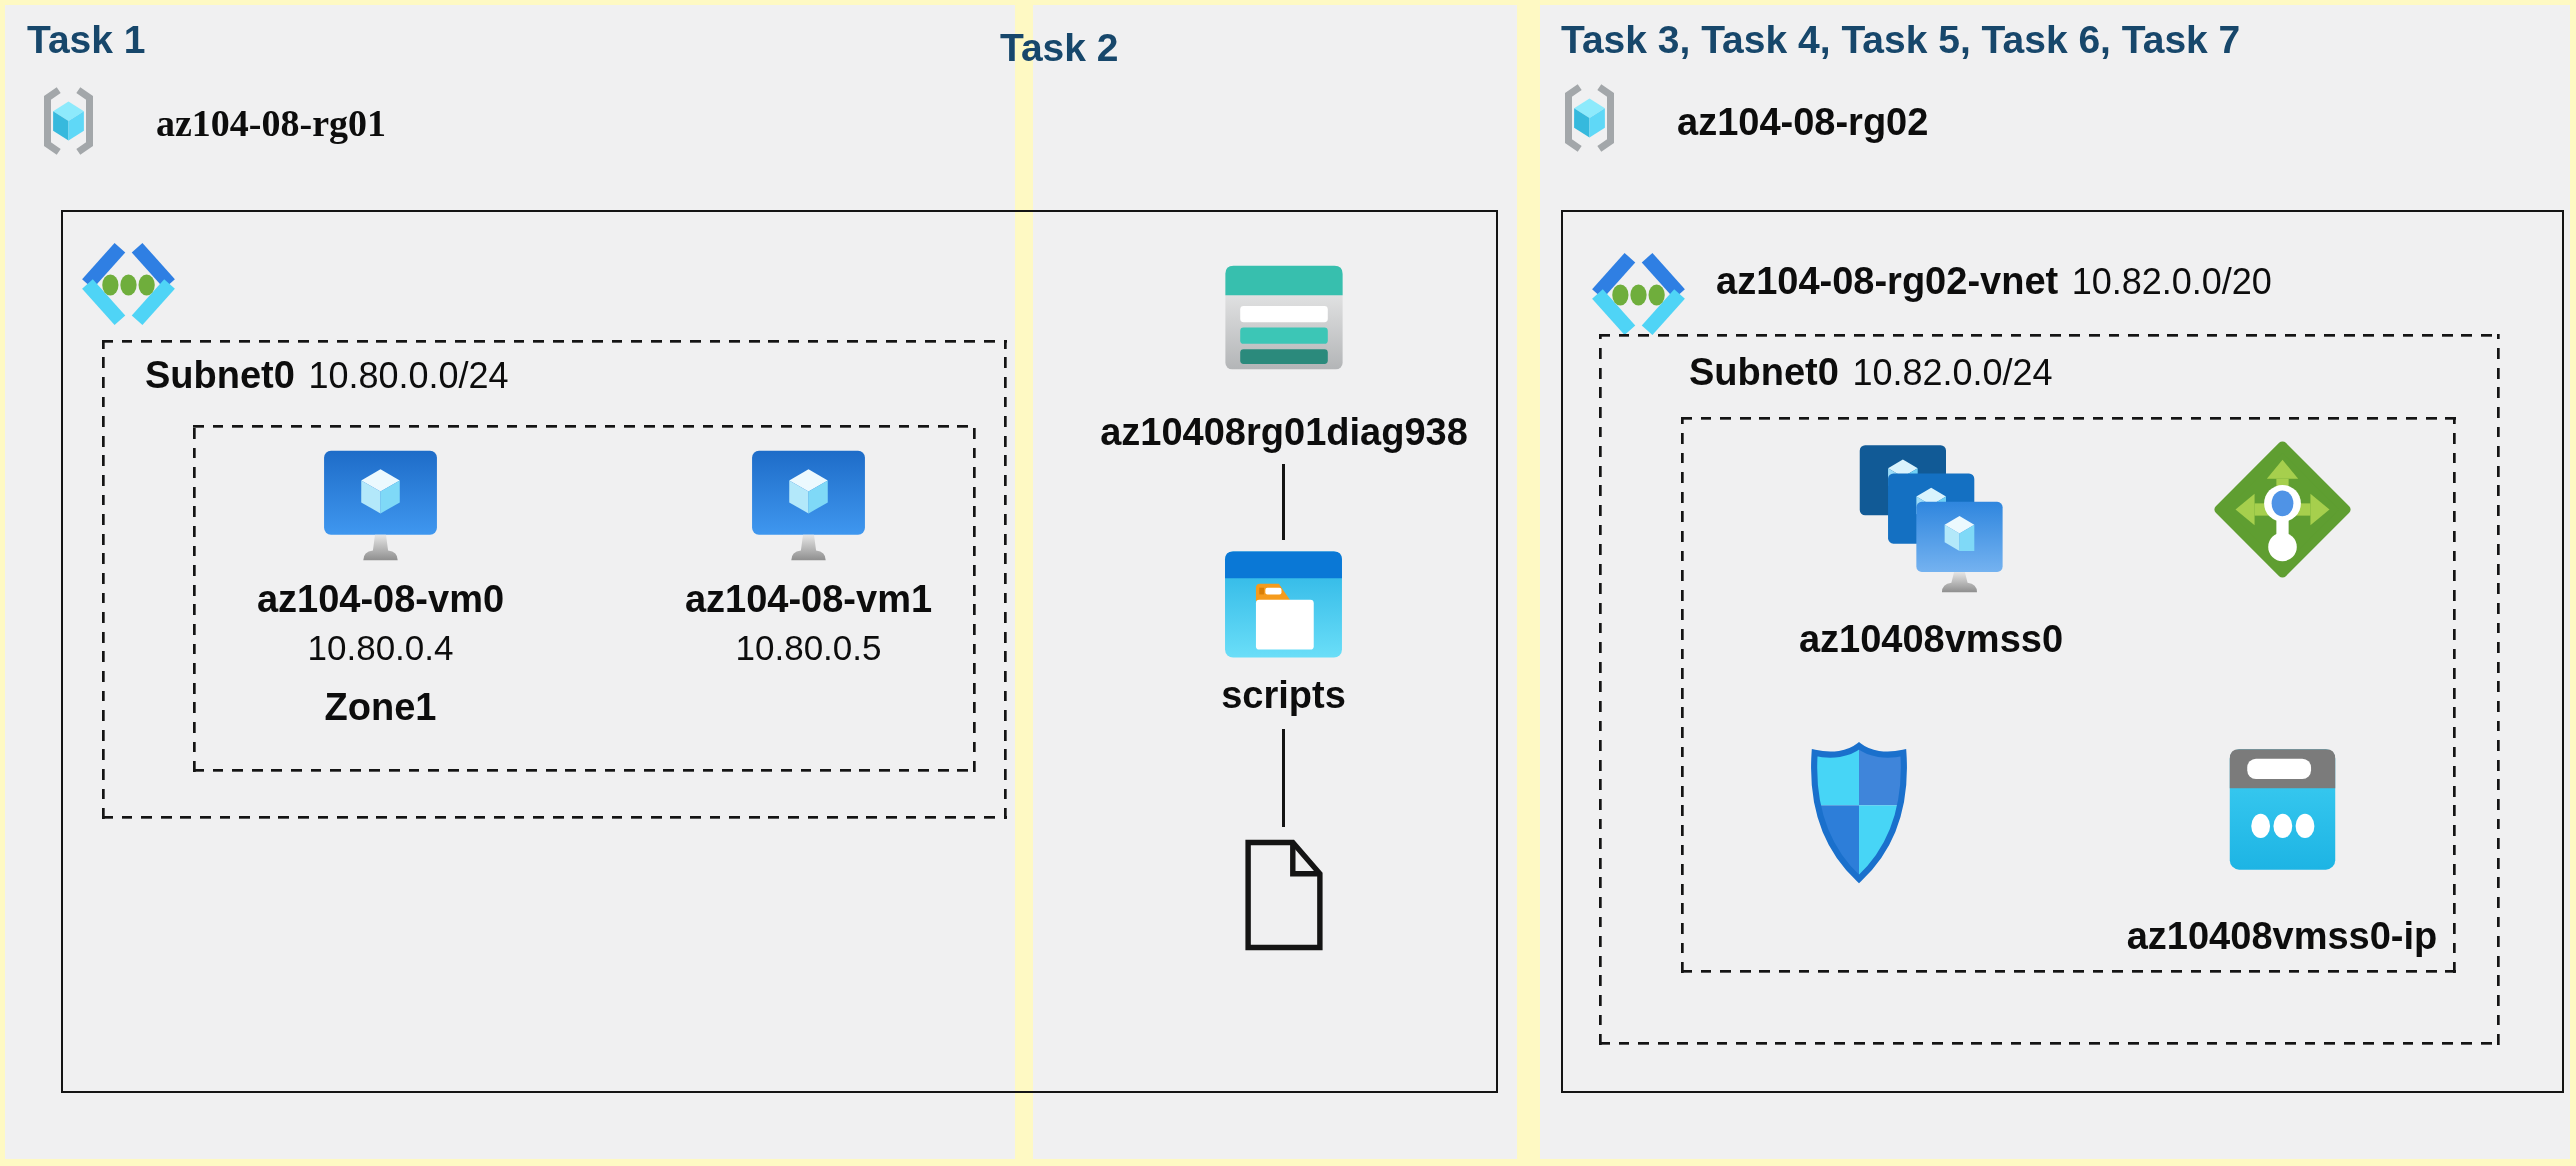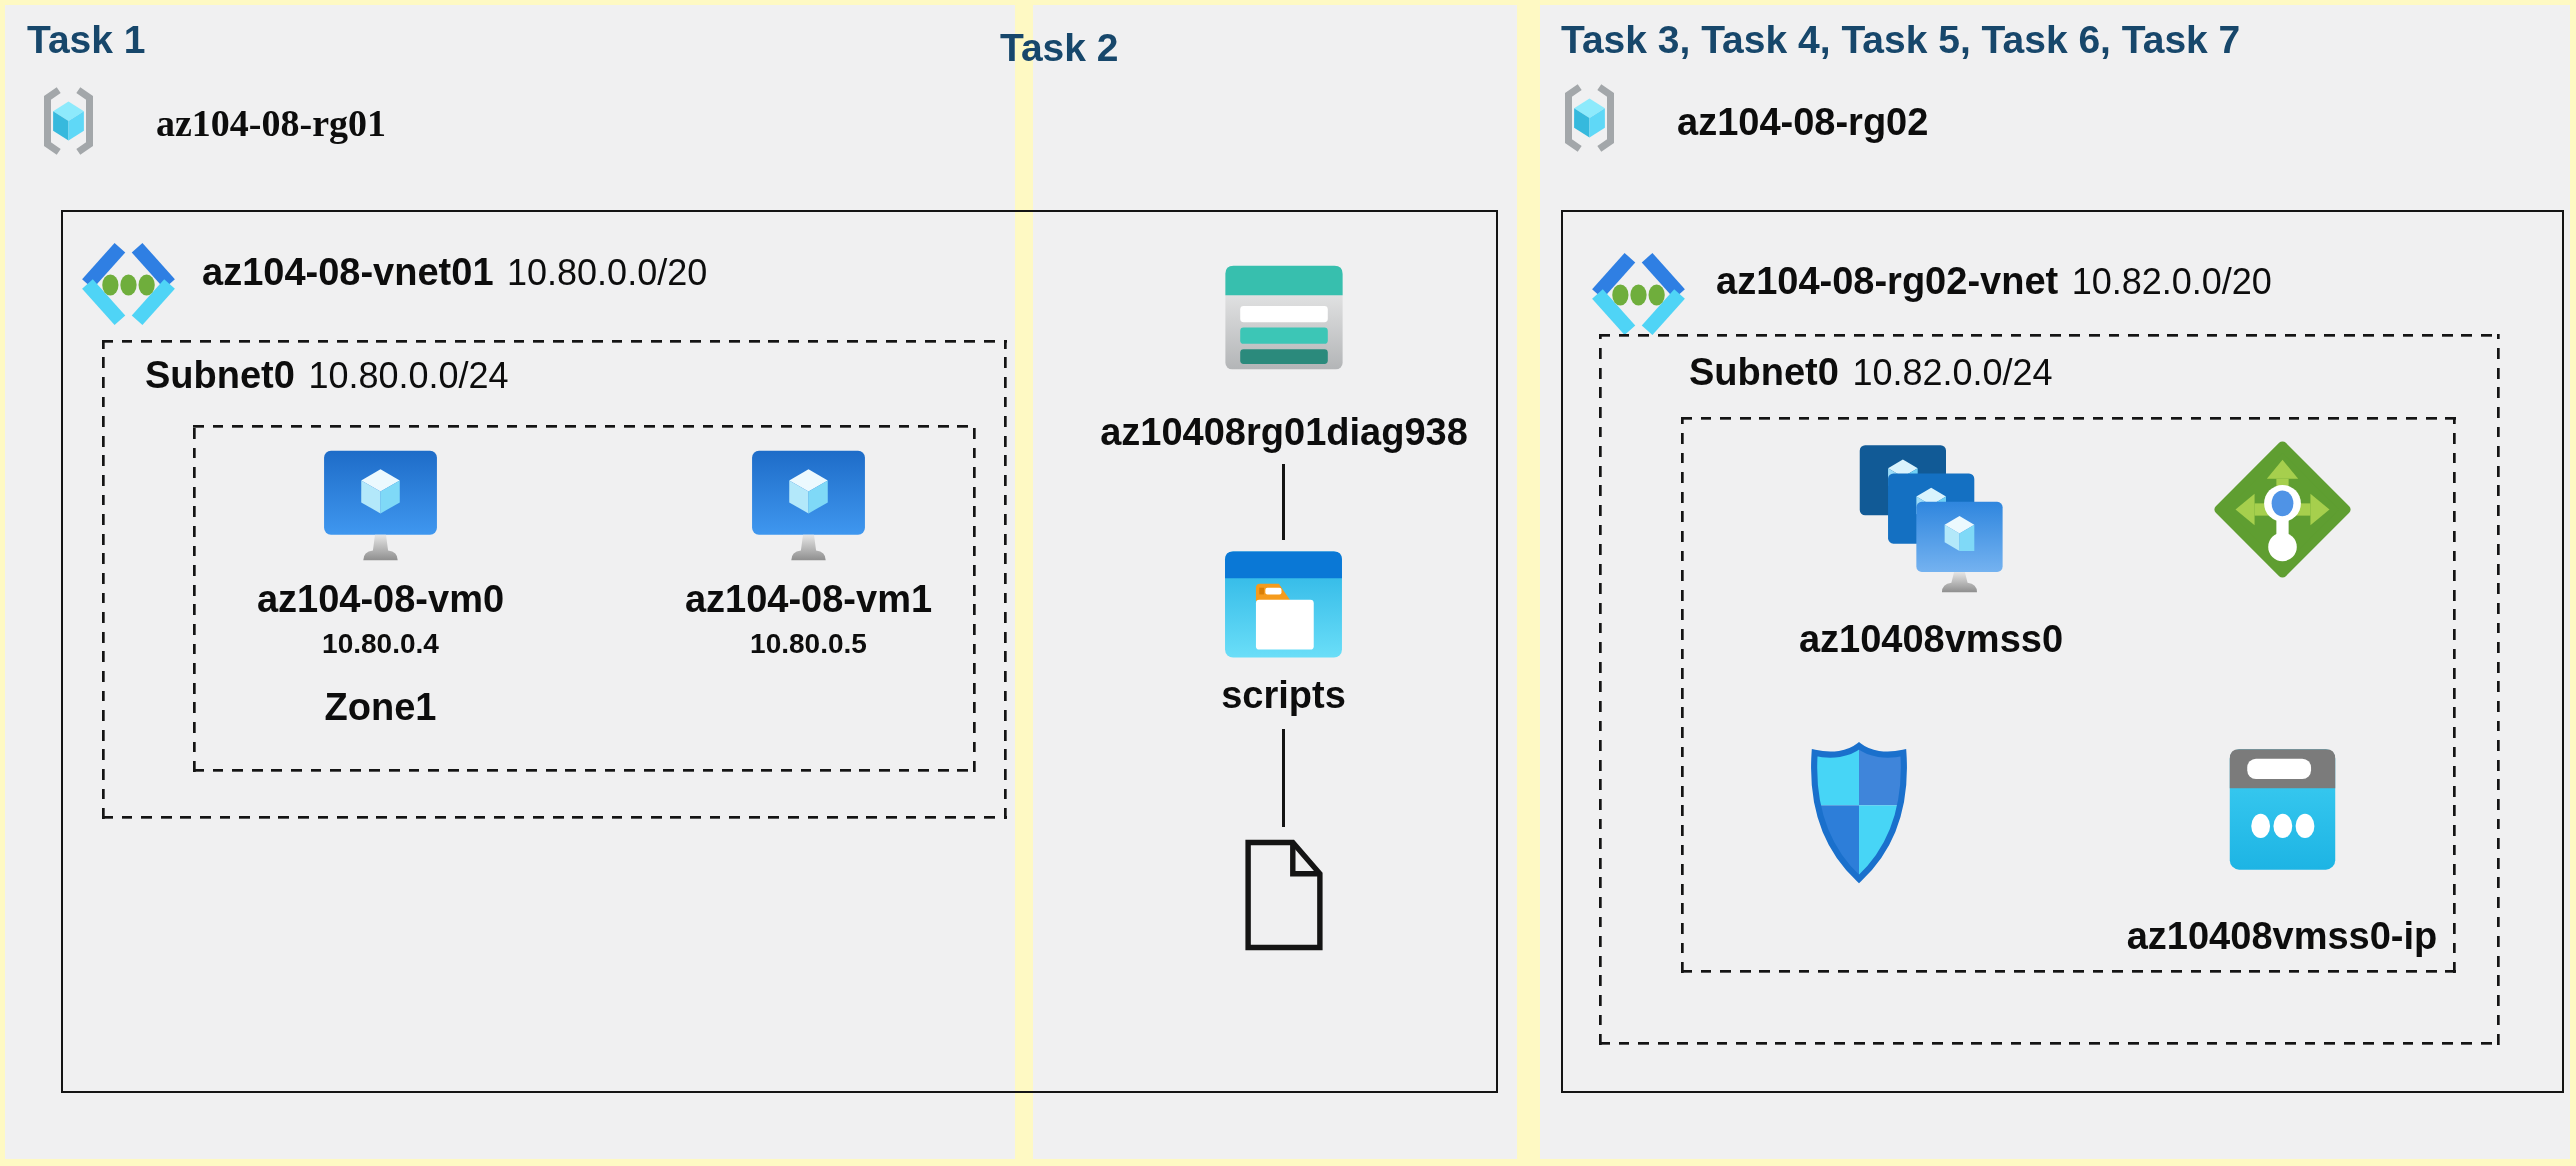--- a/index.html
+++ b/index.html
@@ -12,21 +12,21 @@
   .box-solid{position:absolute;border:2.7px solid #141414;}
   .box-dashed{
     position:absolute;
     background:
       repeating-linear-gradient(90deg,#141414 0 10.8px,transparent 10.8px 19.6px) top left/100% 2.7px no-repeat,
       repeating-linear-gradient(90deg,#141414 0 10.8px,transparent 10.8px 19.6px) bottom left/100% 2.7px no-repeat,
       repeating-linear-gradient(0deg,#141414 0 10.8px,transparent 10.8px 19.6px) top left/2.7px 100% no-repeat,
       repeating-linear-gradient(0deg,#141414 0 10.8px,transparent 10.8px 19.6px) top right/2.7px 100% no-repeat;
   }
   .name{position:absolute;font-size:38px;font-weight:bold;white-space:nowrap;}
-  .sub{position:absolute;font-size:28px;font-weight:bold;white-space:nowrap;}
+  .sub{position:absolute;font-size:35px;font-weight:normal;white-space:nowrap;}
   .center{text-align:center;}
   .vlabel{position:absolute;display:flex;align-items:baseline;gap:13.5px;white-space:nowrap;}
   .vlabel .n{font-size:38px;font-weight:bold;}
   .vlabel .c{font-size:36px;font-weight:normal;}
   .line{position:absolute;width:2.7px;background:#141414;}
   svg{position:absolute;display:block;}
 </style>
 </head>
 <body>
 
@@ -80,24 +80,20 @@
 
   <svg style="left:76px;top:241px;" width="105" height="86" viewBox="0 0 110 90">
     <path d="M46 7 L12 45" stroke="#2f7fe3" stroke-width="15" fill="none"></path>
     <path d="M12 45 L46 83" stroke="#4fd4f6" stroke-width="15" fill="none"></path>
     <path d="M64 7 L98 45" stroke="#2f7fe3" stroke-width="15" fill="none"></path>
     <path d="M98 45 L64 83" stroke="#4fd4f6" stroke-width="15" fill="none"></path>
     <ellipse cx="36" cy="46" rx="8.5" ry="11" fill="#6fae3c"></ellipse>
     <ellipse cx="55" cy="46" rx="8.5" ry="11" fill="#6fae3c"></ellipse>
     <ellipse cx="74" cy="46" rx="8.5" ry="11" fill="#6fae3c"></ellipse>
   </svg>
-  <div class="vlabel" style="left:202px;top:251px;">
-    <span class="n">az104-08-vnet01</span>
-    <span class="c">10.80.0.0/20</span>
-  </div>
 
   <div class="box-dashed" style="left:102px;top:340px;width:905px;height:479px;"></div>
   <div class="vlabel" style="left:145px;top:354px;">
     <span class="n">Subnet0</span>
     <span class="c">10.80.0.0/24</span>
   </div>
 
   <div class="box-dashed" style="left:193px;top:425px;width:783px;height:347px;"></div>
 
   <svg style="left:322px;top:448px;" width="117" height="115" viewBox="0 0 170 165">

